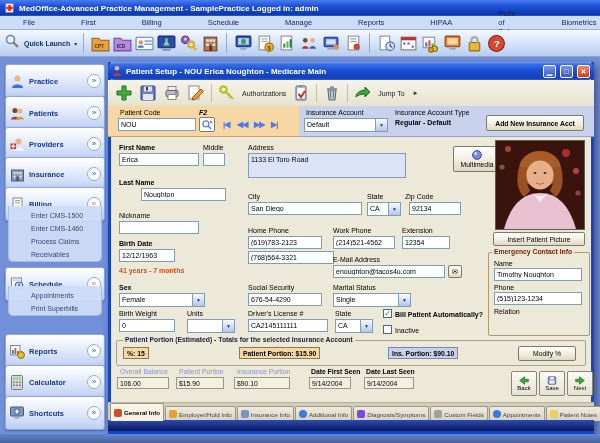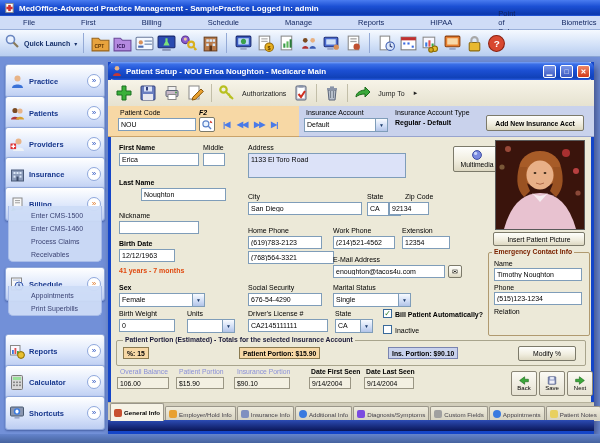--- a/index.html
+++ b/index.html
@@ -509,21 +509,21 @@
     <span class="lbl" style="left:137px;top:82px;">Address</span>
     <div class="inp" style="left:137px;top:91px;width:158px;height:25px;background:#dce2f8;padding-top:2px;">1133 El Toro Road</div>
     <span class="lbl" style="left:137px;top:131px;">City</span>
     <input class="inp" style="left: 137px; top: 140px; width: 114px;" value="San Diego">
     <span class="lbl" style="left:256px;top:131px;">State</span>
     <div class="combo" style="left:256px;top:140px;width:34px;">
       <span class="ctext">CA</span>
         <span class="cbtn">▼</span>
     </div>
     <span class="lbl" style="left:294px;top:131px;">Zip Code</span>
-    <input class="inp" style="left: 278px; top: 140px; width: 40px;" value="92134">
+    <input class="inp" style="left: 298px; top: 140px; width: 52px;" value="92134">
     <span class="lbl" style="left:137px;top:165px;">Home Phone</span>
     <input class="inp" style="left: 137px; top: 174px; width: 74px;" value="(619)783-2123">
     <span class="lbl" style="left:222px;top:165px;">Work Phone</span>
     <input class="inp" style="left: 222px; top: 174px; width: 62px;" value="(214)521-4562">
     <span class="lbl" style="left:291px;top:165px;">Extension</span>
     <input class="inp" style="left: 291px; top: 174px; width: 48px;" value="12354">
     <span class="lbl" style="left:137px;top:194px;">Mobile Phone</span>
     <input class="inp" style="left: 137px; top: 189px; width: 86px;" value="(768)564-3321">
     <span class="lbl" style="left:222px;top:194px;">E-Mail Address</span>
     <input class="inp" style="left: 222px; top: 203px; width: 112px;" value="enoughton@tacos4u.com">

